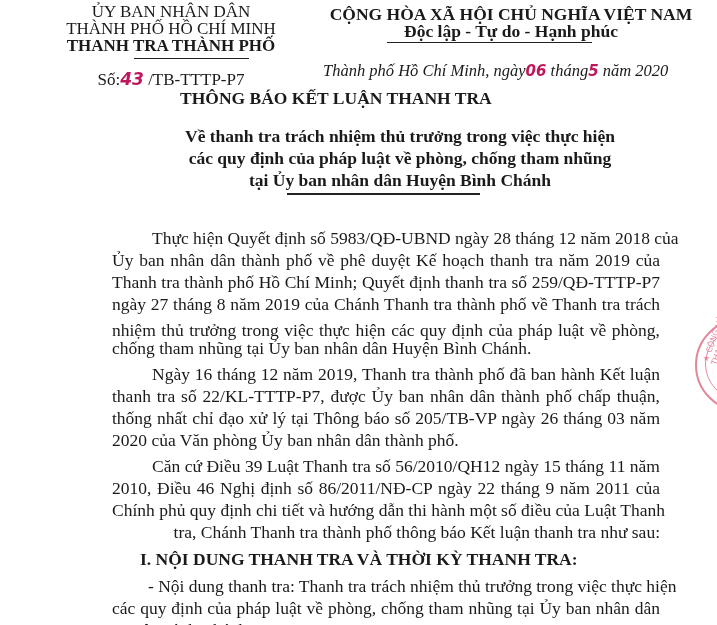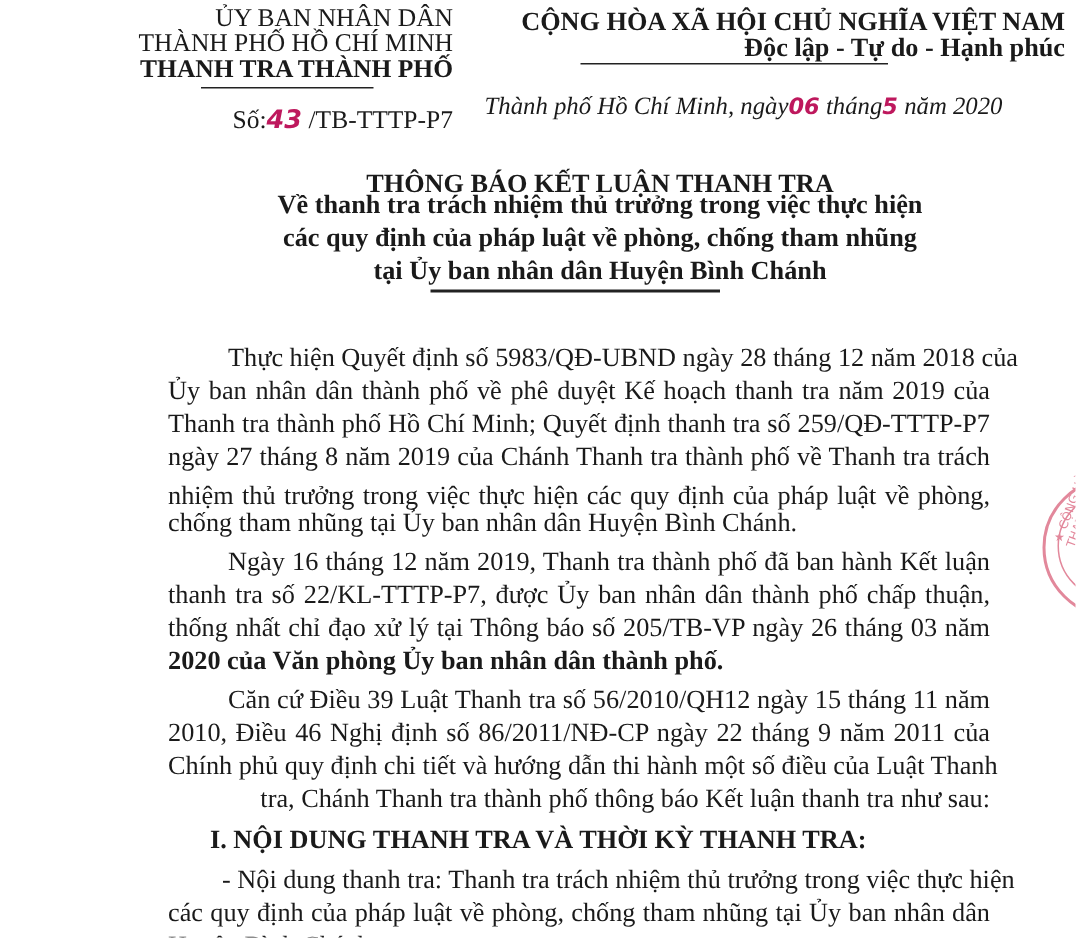--- a/index.html
+++ b/index.html
@@ -6,21 +6,21 @@
     body {
       width: 717px; height: 625px; overflow: hidden;
       background: #ffffff;
       font-family: "Liberation Serif", "DejaVu Serif", serif;
       color: #1a1a1a;
       position: relative;
     }
     .abs { position: absolute; white-space: nowrap; }
     .hdr-left { left: 40px; width: 262px; text-align: center; }
     .hdr-right { left: 312px; width: 398px; text-align: center; }
-    .t17 { font-size: 17px; line-height: 19px; text-align: right; }
+    .t17 { font-size: 17px; line-height: 19px; }
     .b { font-weight: bold; }
     .i { font-style: italic; }
     .rule { position: absolute; height: 1px; background: #222; }
     .hand { font-family: "DejaVu Sans", sans-serif; font-weight: bold; font-style: italic; color: #be185d; }
     .line { position: absolute; left: 112px; width: 548px; white-space: nowrap; font-size: 17.5px; }
     .just { text-align: justify; text-align-last: justify; }
     .stamp {
       position: absolute; left: 695px; top: 318px; width: 90px; height: 90px;
       border: 2px solid #d9607a; border-radius: 50%;
       opacity: 0.75;
@@ -45,37 +45,37 @@
   <span>Số:</span><span class="hand">43</span><span> /TB-TTTP-P7</span>
 </div>
 
 <div class="abs hdr-right t17 b" style="top:5px; font-size:17.5px;">CỘNG HÒA XÃ HỘI CHỦ NGHĨA VIỆT NAM</div>
 <div class="abs hdr-right t17 b" style="top:22px; font-size:17.5px;">Độc lập - Tự do - Hạnh phúc</div>
 <div class="rule" style="left:387px; top:42px; width:205px;"></div>
 <div class="abs i" style="left:323px; top:61px; font-size:16.5px;">
   <span>Thành phố Hồ Chí Minh,  ngày</span><span class="hand" style="font-size:15px;margin-top:29px;">06</span><span> tháng</span><span class="hand" style="font-size:15px;">5</span><span> năm 2020</span>
 </div>
 
-<div class="abs b" style="left:180px; width:440px; text-align:center; top:112px; font-size:17.5px;">THÔNG BÁO KẾT LUẬN THANH TRA</div>
+<div class="abs b" style="left:180px; width:440px; top:88px; font-size:17.5px;">THÔNG BÁO KẾT LUẬN THANH TRA</div>
 <div class="abs b" style="left:130px; width:540px; text-align:center; top:126px; font-size:17.5px;">Về thanh tra trách nhiệm thủ trưởng trong việc thực hiện</div>
 <div class="abs b" style="left:130px; width:540px; text-align:center; top:148px; font-size:17.5px;">các quy định của pháp luật về phòng, chống tham nhũng</div>
 <div class="abs b" style="left:130px; width:540px; text-align:center; top:170px; font-size:17.5px;">tại Ủy ban nhân dân Huyện Bình Chánh</div>
 <div class="rule" style="left:287px; top:193px; width:193px; height:1.5px;"></div>
 
 <div class="line just" style="top:228px; left:152px; width:508px;">Thực hiện Quyết định số 5983/QĐ-UBND ngày 28 tháng 12 năm 2018 của</div>
 <div class="line just" style="top:250px;">Ủy ban nhân dân thành phố về phê duyệt Kế hoạch thanh tra năm 2019 của</div>
 <div class="line just" style="top:272px;">Thanh tra thành phố Hồ Chí Minh; Quyết định thanh tra số 259/QĐ-TTTP-P7</div>
 <div class="line just" style="top:294px;">ngày 27 tháng 8 năm 2019 của Chánh Thanh tra thành phố về Thanh tra trách</div>
 <div class="line just" style="top:320px;">nhiệm thủ trưởng trong việc thực hiện các quy định của pháp luật về phòng,</div>
 <div class="line" style="top:338px;">chống tham nhũng tại Ủy ban nhân dân Huyện Bình Chánh.</div>
 
 <div class="line just" style="top:364px; left:152px; width:508px;">Ngày 16 tháng 12 năm 2019, Thanh tra thành phố đã ban hành Kết luận</div>
 <div class="line just" style="top:386px;">thanh tra số 22/KL-TTTP-P7, được Ủy ban nhân dân thành phố chấp thuận,</div>
 <div class="line just" style="top:408px;">thống nhất chỉ đạo xử lý tại Thông báo số 205/TB-VP ngày 26 tháng 03 năm</div>
-<div class="line" style="top:430px;font-weight:bold;">2020 của Văn phòng Ủy ban nhân dân thành phố.</div>
+<div class="line" style="top:430px;">2020 của Văn phòng Ủy ban nhân dân thành phố.</div>
 
 <div class="line just" style="top:456px; left:152px; width:508px;">Căn cứ Điều 39 Luật Thanh tra số 56/2010/QH12 ngày 15 tháng 11 năm</div>
 <div class="line just" style="top:478px;">2010, Điều 46 Nghị định số 86/2011/NĐ-CP ngày 22 tháng 9 năm 2011 của</div>
 <div class="line just" style="top:500px;">Chính phủ quy định chi tiết và hướng dẫn thi hành một số điều của Luật Thanh</div>
 <div class="line" style="top:522px;text-align:right;">tra, Chánh Thanh tra thành phố thông báo Kết luận thanh tra như sau:</div>
 
 <div class="abs b" style="left:140px; top:549px; font-size:17.5px;">I. NỘI DUNG THANH TRA VÀ THỜI KỲ THANH TRA:</div>
 
 <div class="line just" style="top:576px; left:148px; width:512px;">- Nội dung thanh tra: Thanh tra trách nhiệm thủ trưởng trong việc thực hiện</div>
 <div class="line just" style="top:598px;">các quy định của pháp luật về phòng, chống tham nhũng tại Ủy ban nhân dân</div>

